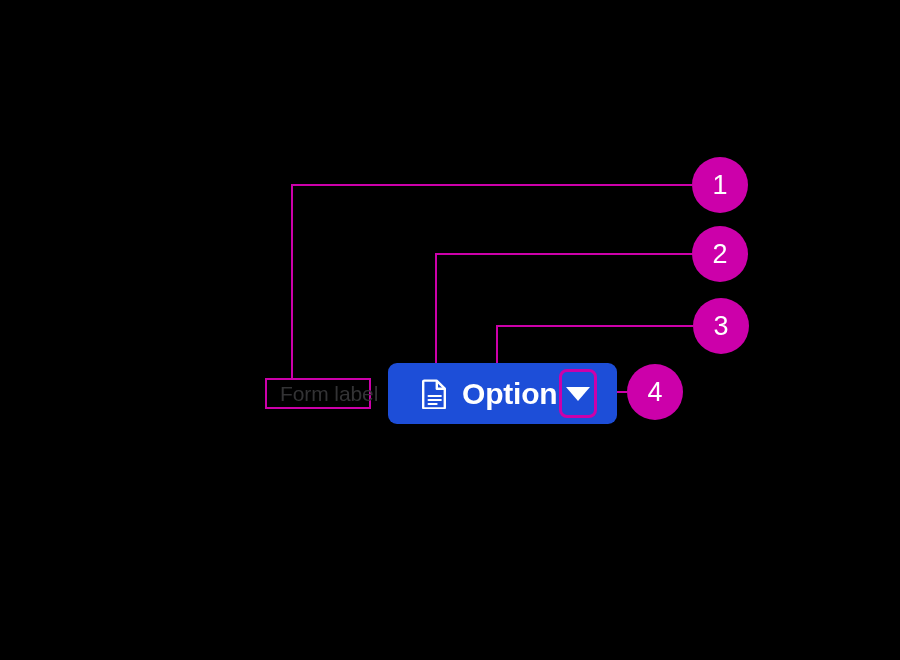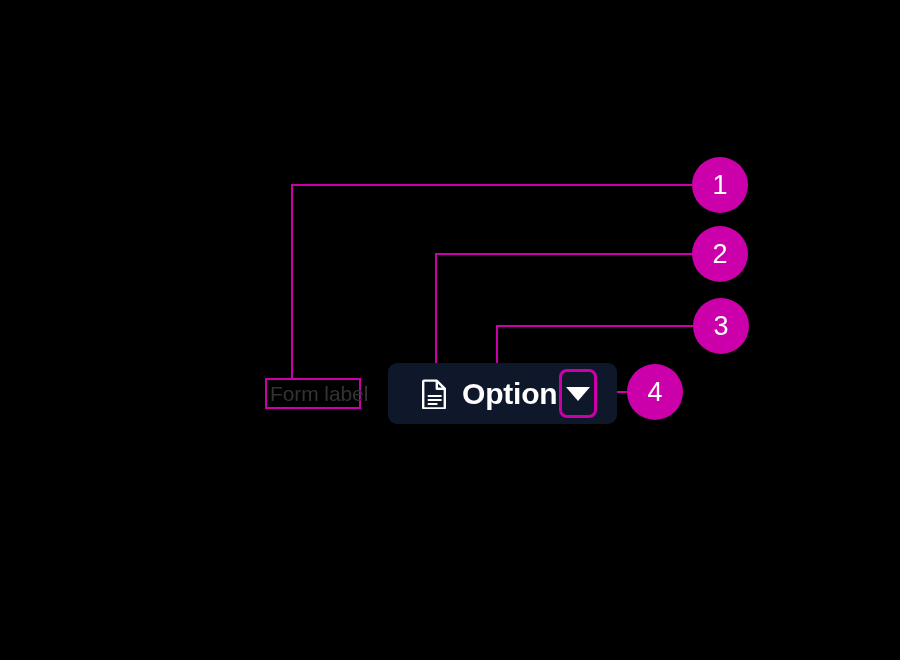--- a/index.html
+++ b/index.html
@@ -26,46 +26,46 @@
     width: 900px;
     height: 660px;
     pointer-events: none;
   }
 
   
   .form-label-wrap {
     position: absolute;
     left: 265px;
     top: 378px;
-    width: 96px;
+    width: 106px;
     height: 31px;
     box-sizing: border-box;
     border: 2px solid #CC00AA;
     display: flex;
     align-items: center;
     justify-content: flex-start;
-    padding-left: 3px;
+    padding-left: 13px;
   }
   .form-label-text {
     color: #333335;
     font-size: 21px;
     line-height: 1;
     white-space: nowrap;
     letter-spacing: -0.1px;
   }
 
   
   .dropdown-button {
     position: absolute;
     left: 388px;
     top: 363px;
     width: 229px;
     height: 61px;
     box-sizing: border-box;
-    background: #0f172a;
+    background: #1d4ed8;
     border-radius: 9px;
     display: flex;
     align-items: center;
     padding-left: 34px;
     gap: 14px;
   }
   .doc-icon {
     width: 26px;
     height: 30px;
     flex: 0 0 auto;

